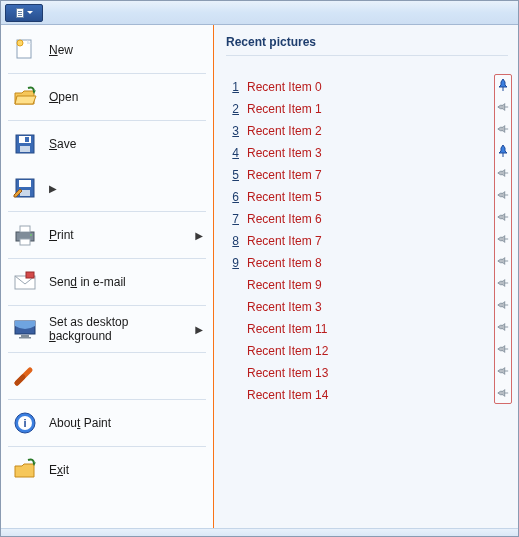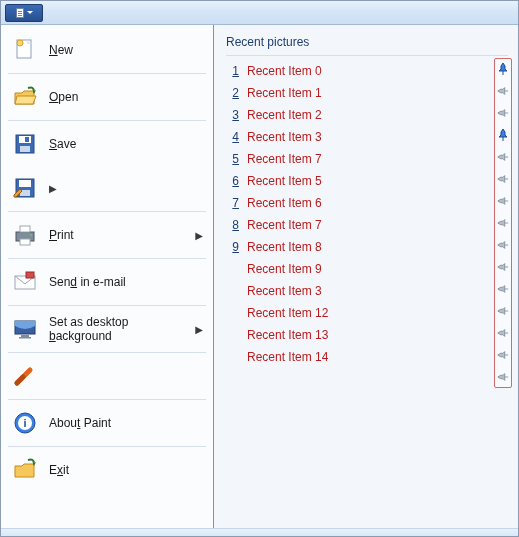--- a/index.html
+++ b/index.html
@@ -13,21 +13,21 @@
 .body { flex: 1; display: flex; background: #f3f7fc; }
 .leftcol { width: 213px; background: #fafcfe; border-right: 1px solid #f97316; padding: 3px; display: flex; flex-direction: column; }
 .menuitem { display: flex; align-items: center; height: 44px; padding: 0 6px; gap: 10px; border: 1px solid transparent; border-radius: 3px; }
 .menuitem .ic { width: 28px; height: 28px; flex: 0 0 28px; display: flex; align-items: center; justify-content: center; }
 .menuitem .lbl { color: #1a1a1a; flex: 1; }
 .menuitem.disabled .lbl { color: #9a9a9a; }
 .menuitem .arrow { color: #3a3a3a; font-size: 10px; }
 .menuitem .u { text-decoration: underline; }
 .sep { height: 1px; background: #d6e0ec; margin: 1px 4px; }
 .rightcol { flex: 1; padding: 8px 10px 8px 12px; display: flex; flex-direction: column; }
-.righthead { color: #1e3e6e; font-weight: normal; padding: 2px 0 6px 0; border-bottom: 1px solid #d6e0ec; margin-bottom: 4px; }
+.righthead { color: #1e3e6e; font-weight: bold; padding: 2px 0 6px 0; border-bottom: 1px solid #d6e0ec; margin-bottom: 20px; }
 .recentlist { flex: 1; position: relative; }
 .recentrow { display: flex; align-items: center; height: 22px; gap: 8px; padding: 0 18px 0 2px; border: 1px solid transparent; border-radius: 2px; }
 .recentrow .num { width: 10px; text-align: right; color: #1e3e6e; text-decoration: underline; }
 .recentrow .name { color: #b91c1c; }
 .pincol { position: absolute; right: -4px; top: -2px; width: 18px; border: 1px solid #d36a6a; border-radius: 2px; padding: 2px 0; display: flex; flex-direction: column; align-items: center; gap: 6px; background: rgba(255,255,255,0.4); }
 .pin { width: 12px; height: 16px; display: flex; align-items: center; justify-content: center; }
 .pin svg { display: block; }
 .footer { height: 8px; background: linear-gradient(#e8f1fb,#dbe8f7); border-top: 1px solid #c4d5e8; }
 </style>
 </head>
@@ -198,20 +198,24 @@
           <div class="recentrow">
             <span class="num"></span>
             <span class="name">Recent Item 9</span>
           </div>
           <div class="recentrow">
             <span class="num"></span>
             <span class="name">Recent Item 3</span>
           </div>
           <div class="recentrow">
             <span class="num"></span>
+            <span class="name">Recent Item 11</span>
+          </div>
+          <div class="recentrow">
+            <span class="num"></span>
             <span class="name">Recent Item 12</span>
           </div>
           <div class="recentrow">
             <span class="num"></span>
             <span class="name">Recent Item 13</span>
           </div>
           <div class="recentrow">
             <span class="num"></span>
             <span class="name">Recent Item 14</span>
           </div>

